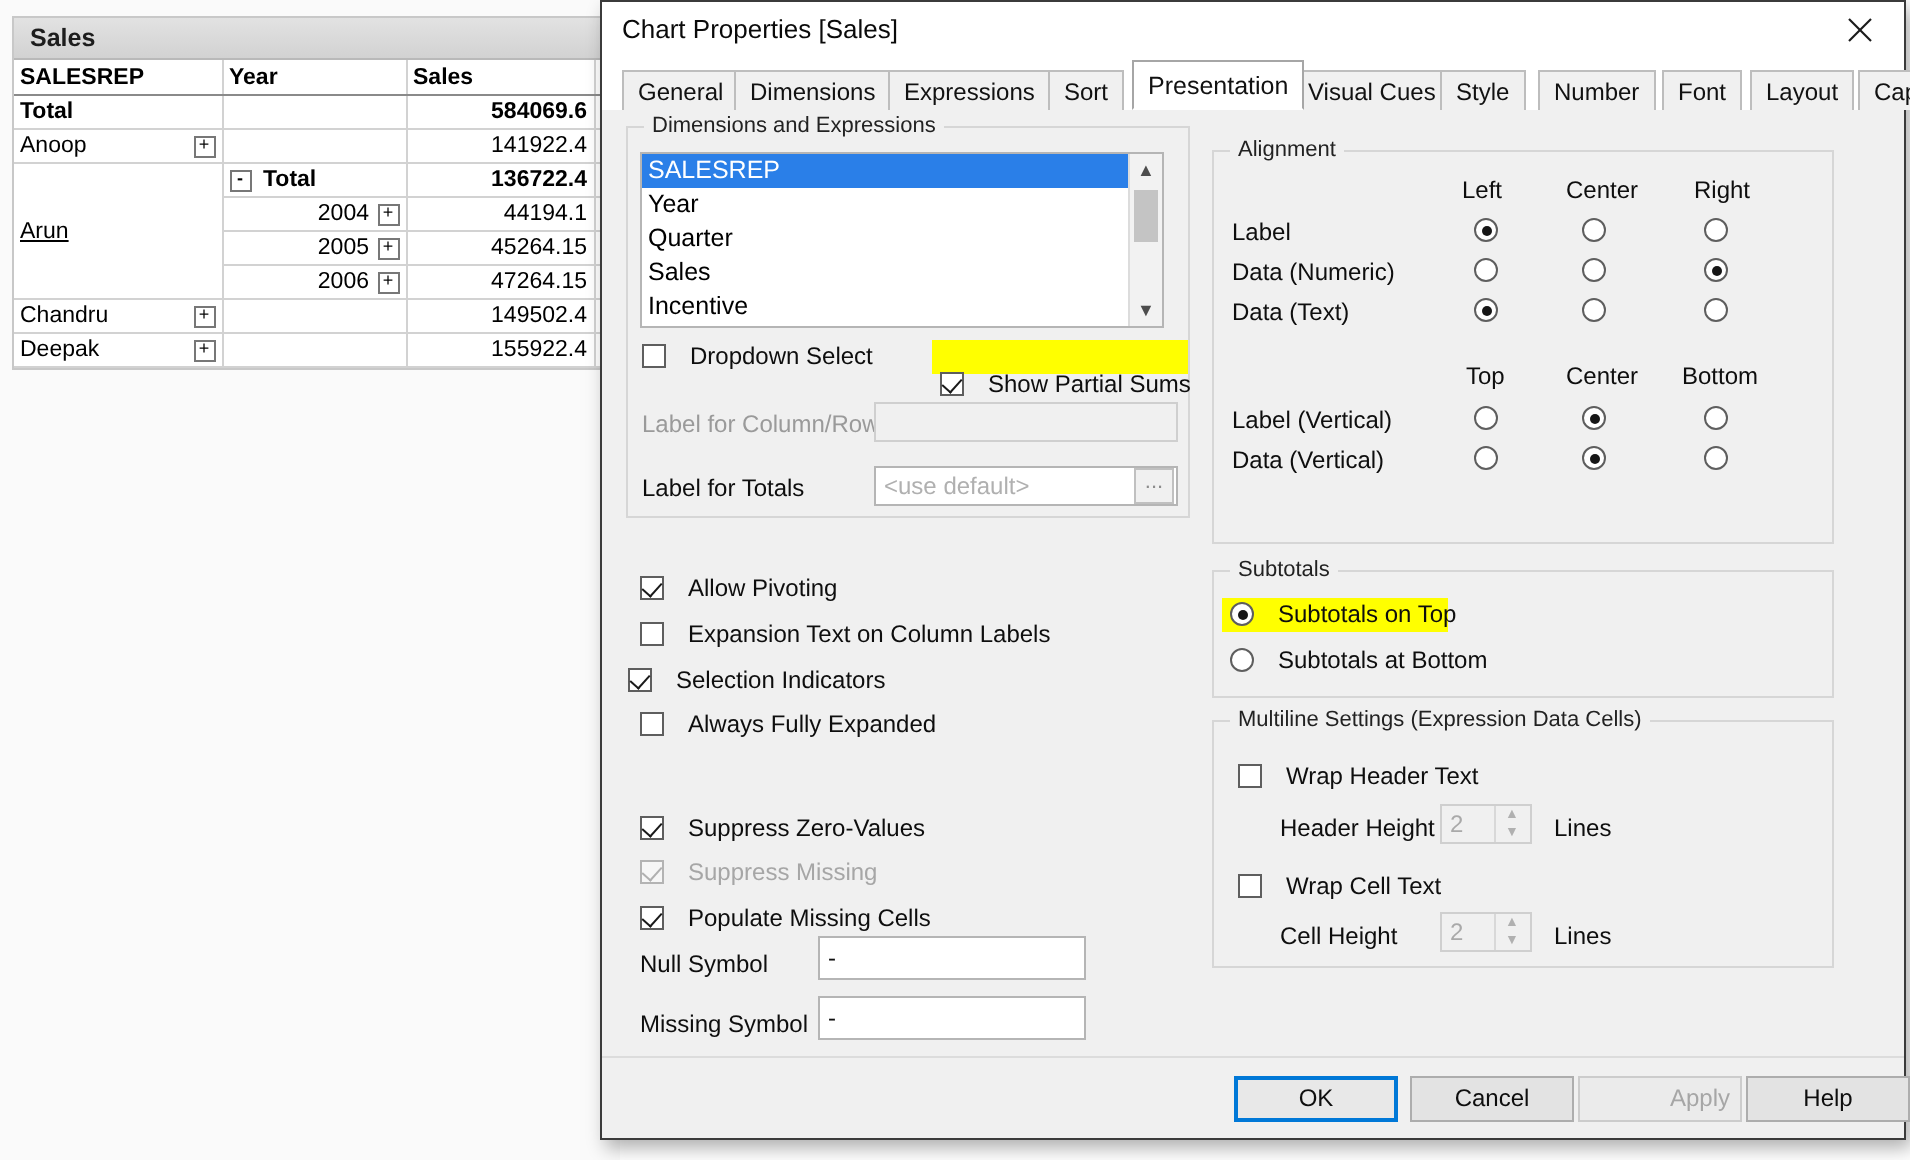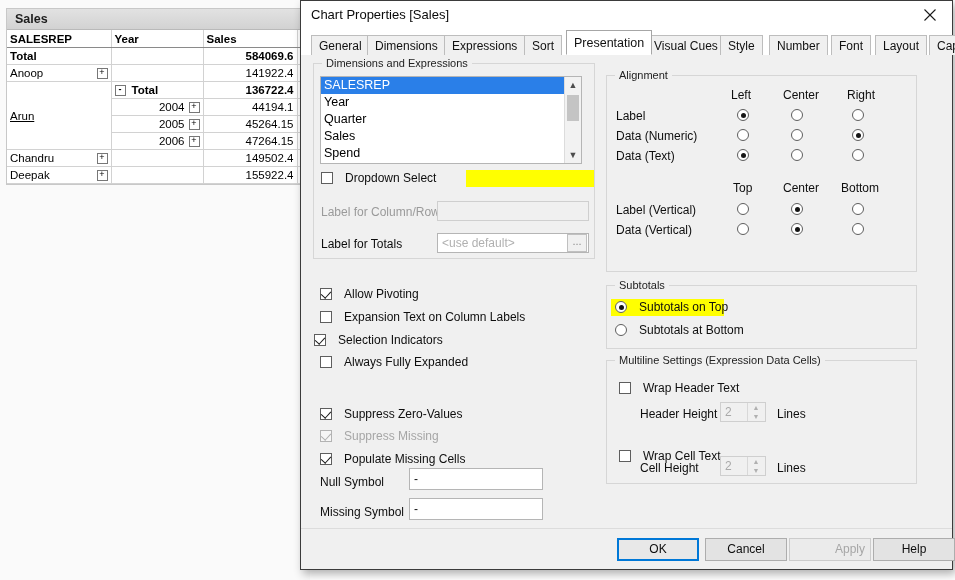--- a/index.html
+++ b/index.html
@@ -460,36 +460,39 @@
     <div id="dlg-body">
 
       <div class="group" style="left:12px; top:8px; width:282px; height:196px;">
         <span class="glabel">Dimensions and Expressions</span>
 
         <div id="dimlist">
           <div class="li sel">SALESREP</div>
           <div class="li">Year</div>
           <div class="li">Quarter</div>
           <div class="li">Sales</div>
-          <div class="li">Spend</div>
           <div class="li">Incentive</div>
           <div id="dimlist-scroll">
             <div class="sb-arrow up">▲</div>
             <div id="sb-thumb"></div>
             <div class="sb-arrow down">▼</div>
           </div>
         </div>
 
         <div class="hl" style="left:152px; top:106px; width:128px; height:17px;"></div>
 
         <div class="cbrow above" style="left:7px; top:107px;">
           <span class="cb"></span>
           <span>Dropdown Select</span>
         </div>
 
+        <div class="cbrow above" style="left:156px; top:107px;">
+          <span class="cb on"></span>
+          <span>Show Partial Sums</span>
+        </div>
 
         <span class="lbl gray" style="left:7px; top:141px;">Label for Column/Row</span>
         <div class="tinput dis" style="left:123px; top:137px; width:152px; height:20px;"></div>
 
         <span class="lbl" style="left:7px; top:173px;">Label for Totals</span>
         <div class="tinput ph" style="left:123px; top:169px; width:152px; height:20px;">&lt;use default&gt;</div>
         <div class="ellipsis-btn" style="left:253px; top:170px;">...</div>
       </div>
 
       <div class="cbrow" style="left:19px; top:232px;">
@@ -589,21 +592,21 @@
         <span class="lbl" style="left:33px; top:46px;">Header Height</span>
         <div class="spin" style="left:113px; top:41px;">
           <span class="sval">2</span>
           <span class="sbtns">
             <span class="sbtn up">▲</span>
             <span class="sbtn dn">▼</span>
           </span>
         </div>
         <span class="lbl" style="left:170px; top:46px;">Lines</span>
 
-        <div class="cbrow" style="left:12px; top:88px;">
+        <div class="cbrow" style="left:12px; top:75px;">
           <span class="cb"></span>
           <span>Wrap Cell Text</span>
         </div>
         <span class="lbl" style="left:33px; top:100px;">Cell Height</span>
         <div class="spin" style="left:113px; top:95px;">
           <span class="sval">2</span>
           <span class="sbtns">
             <span class="sbtn up">▲</span>
             <span class="sbtn dn">▼</span>
           </span>

